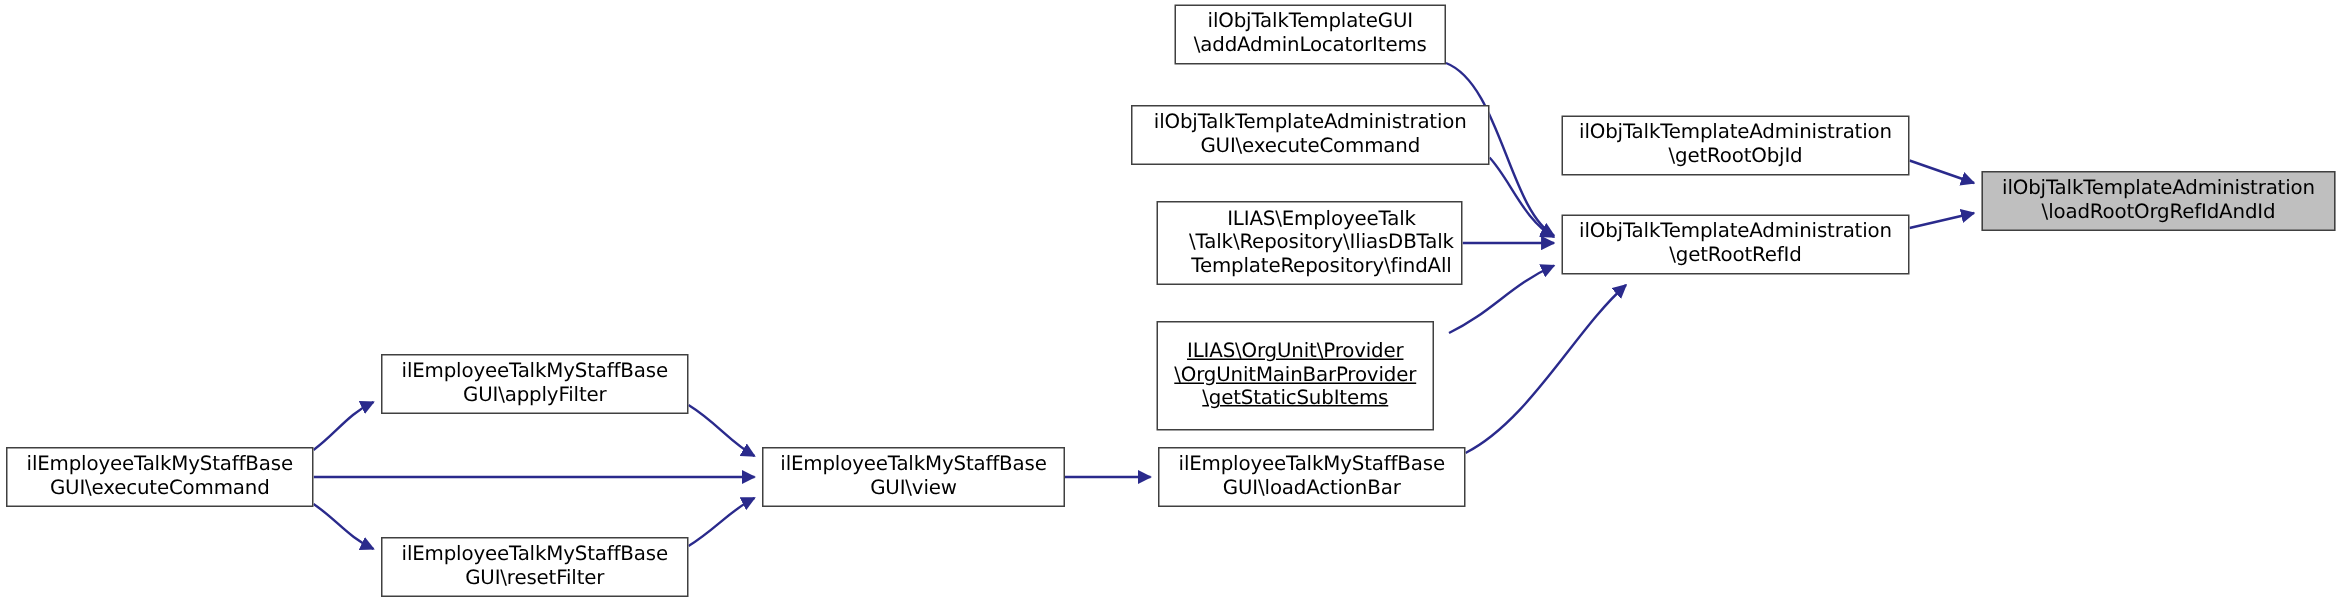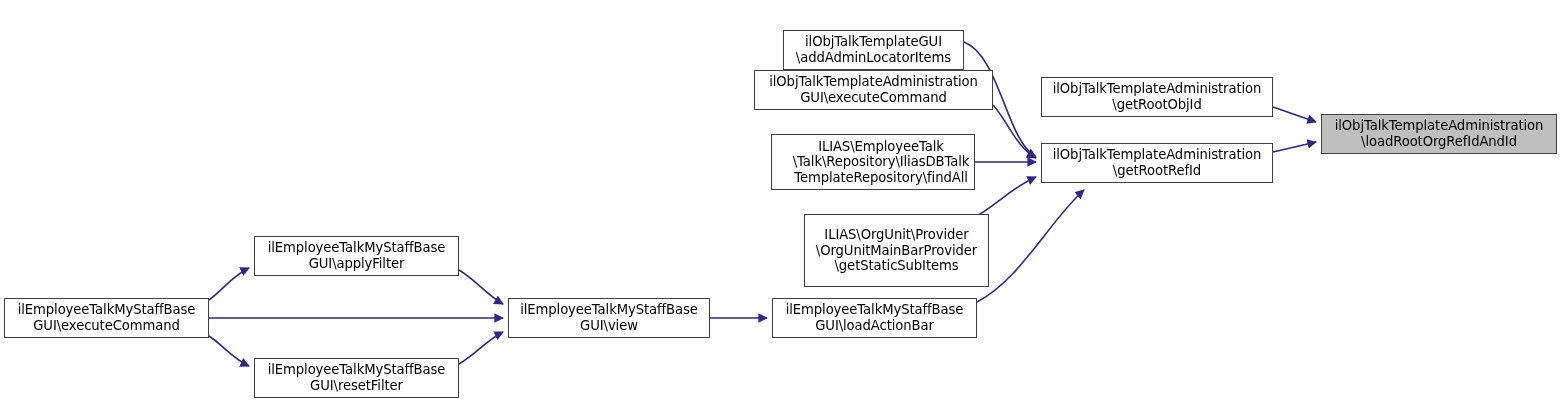--- a/index.html
+++ b/index.html
@@ -73,28 +73,28 @@
         <path d="M 209,300 C 224,289 232,276 249,268" fill="none" stroke="#2a2a8c" stroke-width="1.6" marker-end="url(#arrowhead)"></path>
         <path d="M 209,318 L 503,318" fill="none" stroke="#2a2a8c" stroke-width="1.6" marker-end="url(#arrowhead)"></path>
         <path d="M 209,336 C 224,346 232,358 249,366" fill="none" stroke="#2a2a8c" stroke-width="1.6" marker-end="url(#arrowhead)"></path>
         <path d="M 459,270 C 477,281 487,295 503,304" fill="none" stroke="#2a2a8c" stroke-width="1.6" marker-end="url(#arrowhead)"></path>
         <path d="M 459,364 C 477,353 487,340 503,332" fill="none" stroke="#2a2a8c" stroke-width="1.6" marker-end="url(#arrowhead)"></path>
         <path d="M 710,318 L 767,318" fill="none" stroke="#2a2a8c" stroke-width="1.6" marker-end="url(#arrowhead)"></path>
       </g>
   </svg>
 
   <div id="nodes">
-      <div class="node" style="left: 783px; top: 3px; width: 181px; height: 40px; margin-top: 27px;"><span class="node-label">ilObjTalkTemplateGUI
+      <div class="node" style="left: 783px; top: 3px; width: 181px; height: 40px;"><span class="node-label">ilObjTalkTemplateGUI
 \addAdminLocatorItems</span></div>
       <div class="node" style="left: 754px; top: 70px; width: 239px; height: 40px;"><span class="node-label">ilObjTalkTemplateAdministration
 GUI\executeCommand</span></div>
       <div class="node" style="left: 771px; top: 134px; width: 204px; height: 56px; padding-left: 16px;"><span class="node-label">ILIAS\EmployeeTalk
 \Talk\Repository\IliasDBTalk
 TemplateRepository\findAll</span></div>
-      <div class="node" style="left: 804px; top: 214px; width: 185px; height: 73px;"><span class="node-label">ILIAS\OrgUnit\Provider
+      <div class="node" style="left: 771px; top: 214px; width: 185px; height: 73px; text-decoration: underline;"><span class="node-label">ILIAS\OrgUnit\Provider
 \OrgUnitMainBarProvider
 \getStaticSubItems</span></div>
       <div class="node" style="left: 772px; top: 298px; width: 205px; height: 40px;"><span class="node-label">ilEmployeeTalkMyStaffBase
 GUI\loadActionBar</span></div>
       <div class="node" style="left: 1041px; top: 77px; width: 232px; height: 40px;"><span class="node-label">ilObjTalkTemplateAdministration
 \getRootObjId</span></div>
       <div class="node" style="left: 1041px; top: 143px; width: 232px; height: 40px;"><span class="node-label">ilObjTalkTemplateAdministration
 \getRootRefId</span></div>
       <div class="node highlight" style="left: 1321px; top: 114px; width: 236px; height: 40px;"><span class="node-label">ilObjTalkTemplateAdministration
 \loadRootOrgRefIdAndId</span></div>

